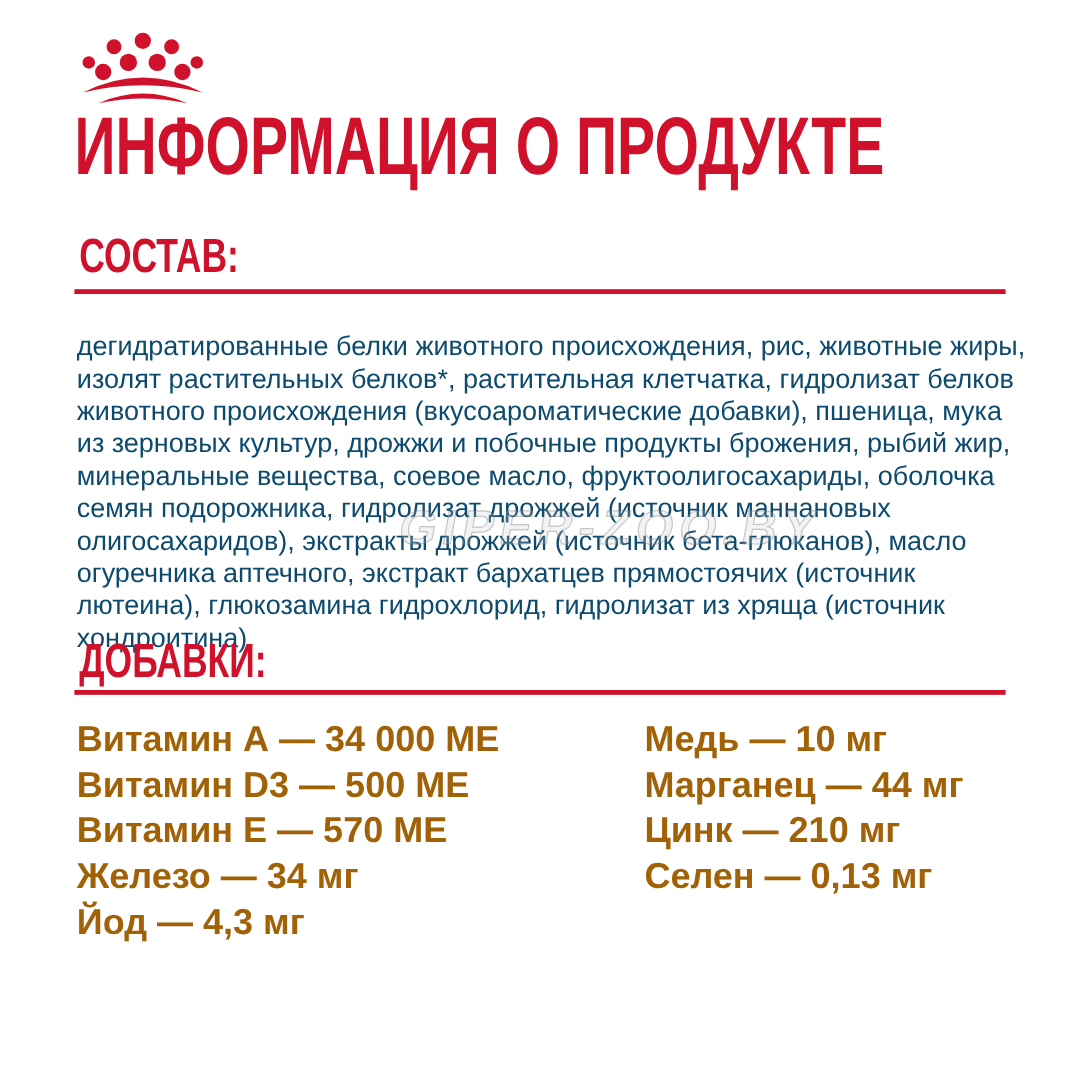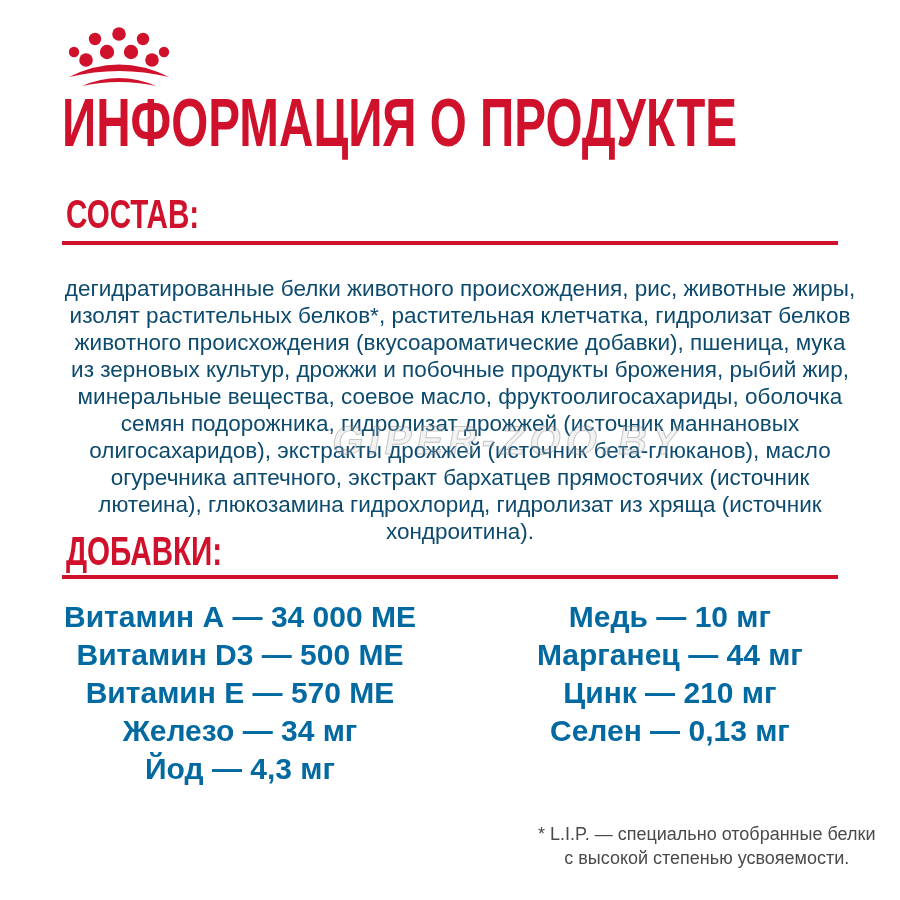--- a/index.html
+++ b/index.html
@@ -7,21 +7,20 @@
     padding: 0;
     background: #ffffff;
     font-family: "Liberation Sans", sans-serif;
   }
   #page {
     position: relative;
     width: 900px;
     height: 900px;
     background: #ffffff;
     overflow: hidden;
-    text-align: center;
   }
   .logo {
     position: absolute;
     left: 66px;
     top: 26px;
     width: 106px;
     height: 62px;
   }
   .title {
     position: absolute;
@@ -67,21 +66,21 @@
     font-size: 22.5px;
     line-height: 27px;
     color: #0c4a6e;
   }
   .additives-col {
     position: absolute;
     top: 598px;
     font-size: 30px;
     font-weight: 700;
     line-height: 38px;
-    color: #0369a1;
+    color: #a16207;
     white-space: nowrap;
   }
   #additives-left  { left: 64px; }
   #additives-right { left: 537px; }
   .footnote {
     position: absolute;
     left: 538px;
     top: 822px;
     font-size: 18px;
     line-height: 24px;
@@ -144,18 +143,14 @@
     <div>Йод — 4,3 мг</div>
   </div>
 
   <div class="additives-col" id="additives-right">
     <div>Медь — 10 мг</div>
     <div>Марганец — 44 мг</div>
     <div>Цинк — 210 мг</div>
     <div>Селен — 0,13 мг</div>
   </div>
 
-  <div class="footnote">
-    <div>* L.I.P. — специально отобранные белки</div>
-    <div>с высокой степенью усвояемости.</div>
-  </div>
 
 </div>
 
 </body></html>

